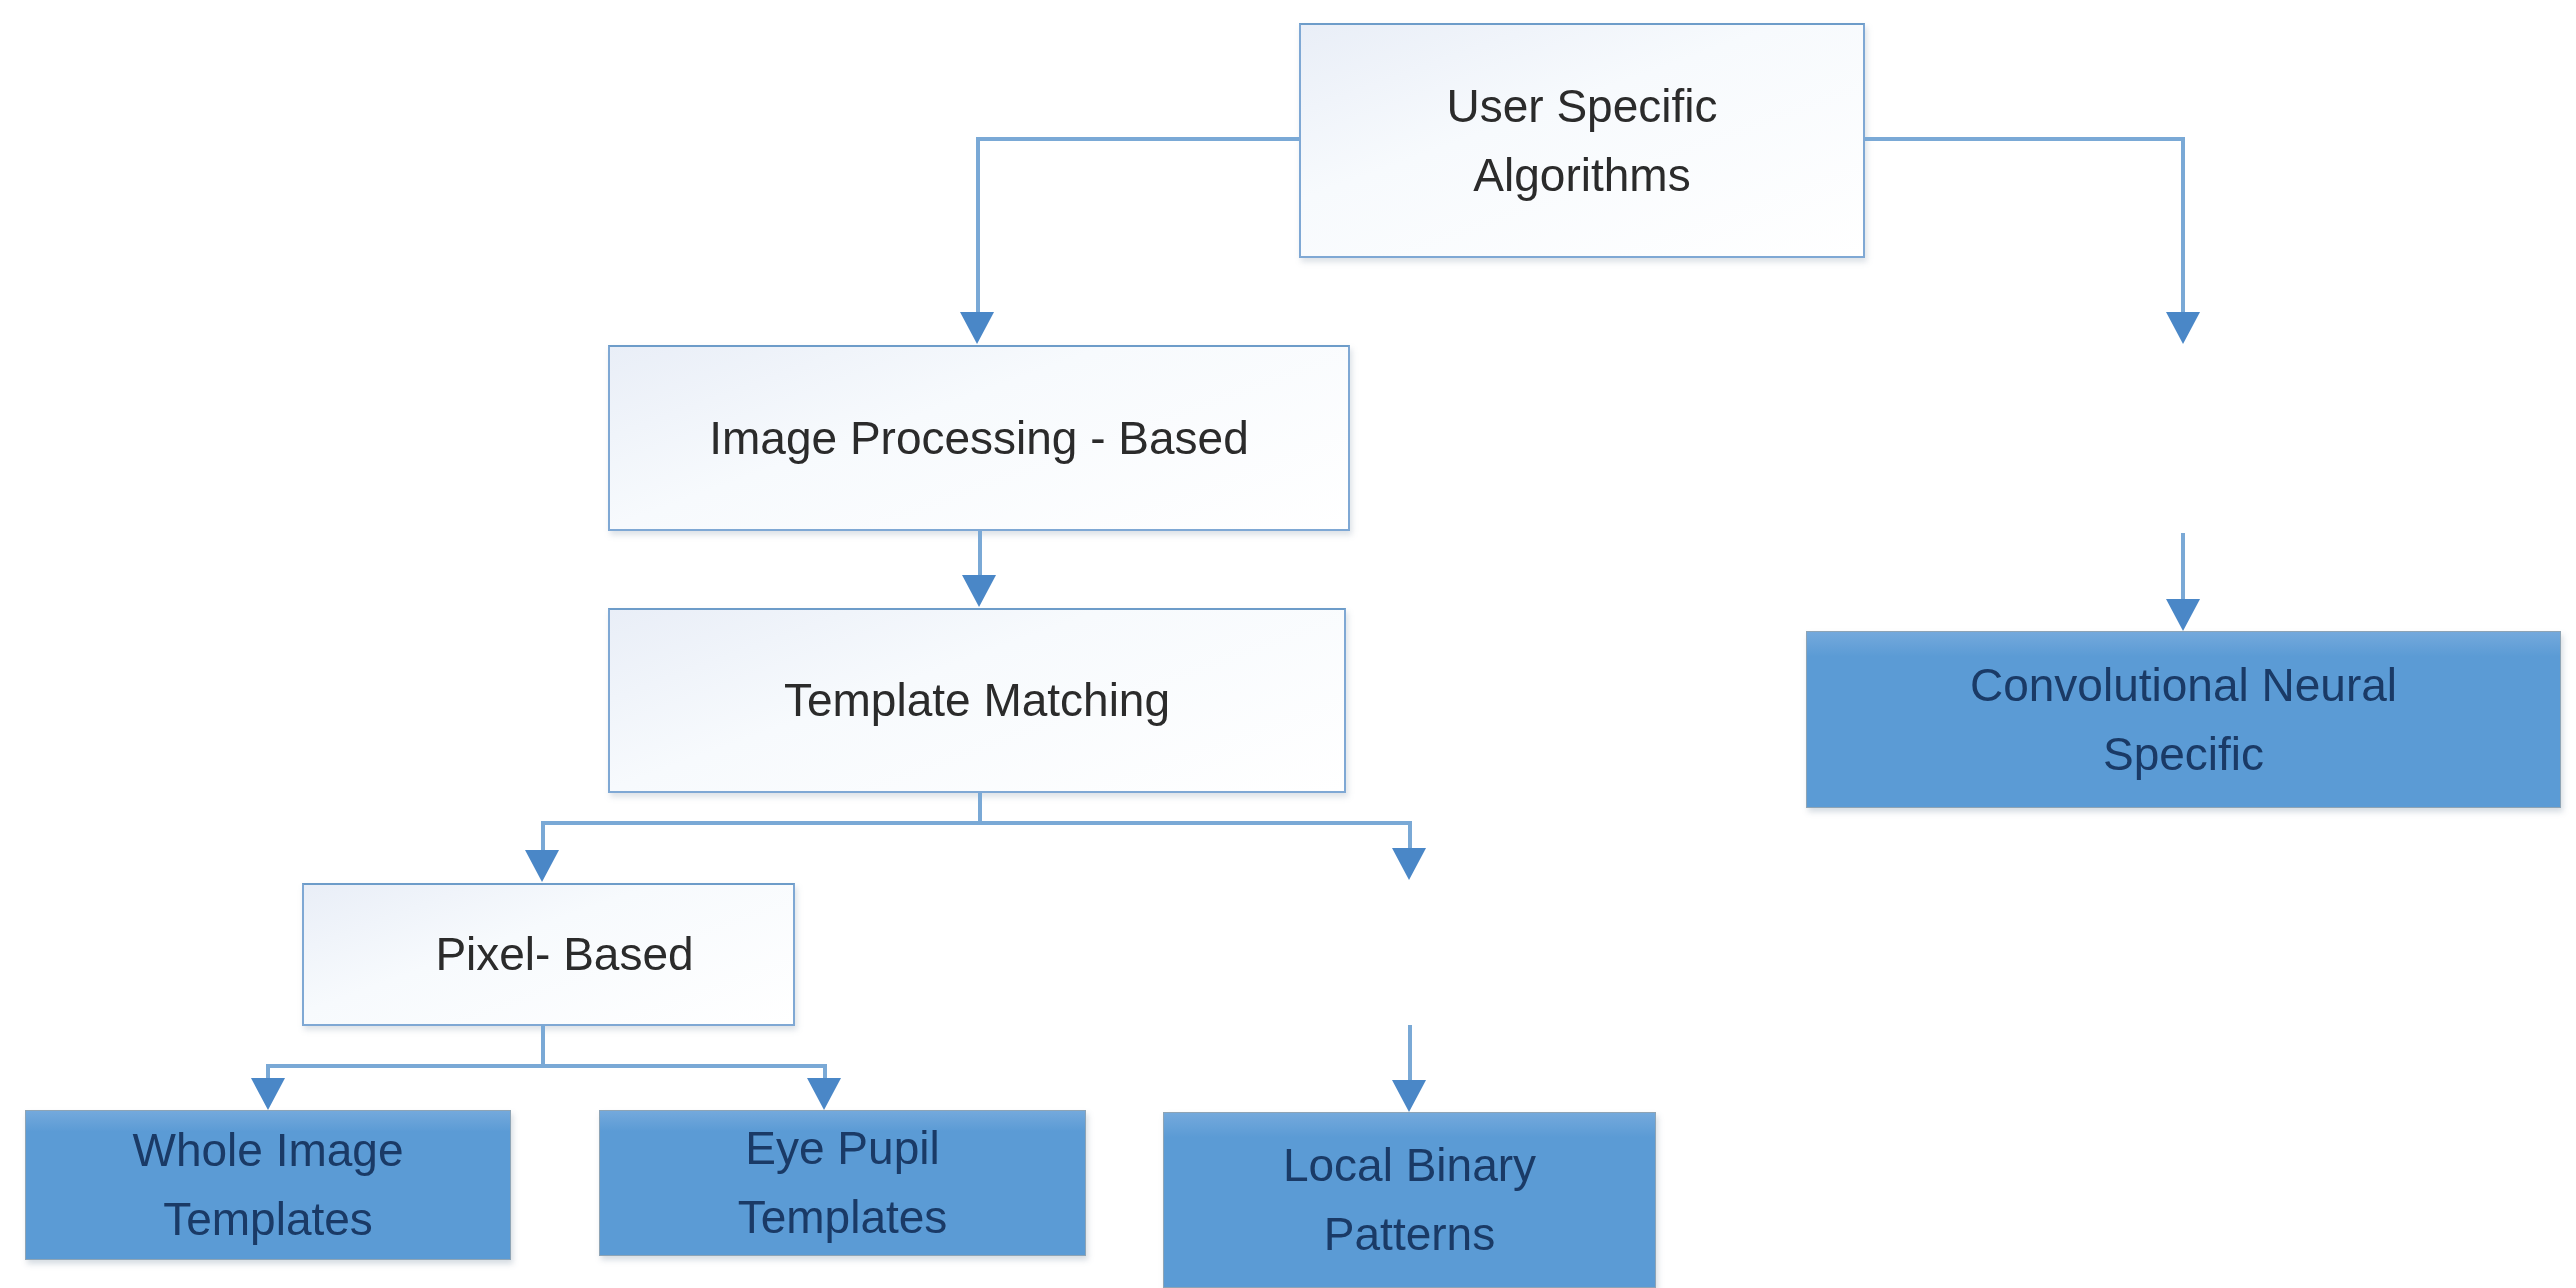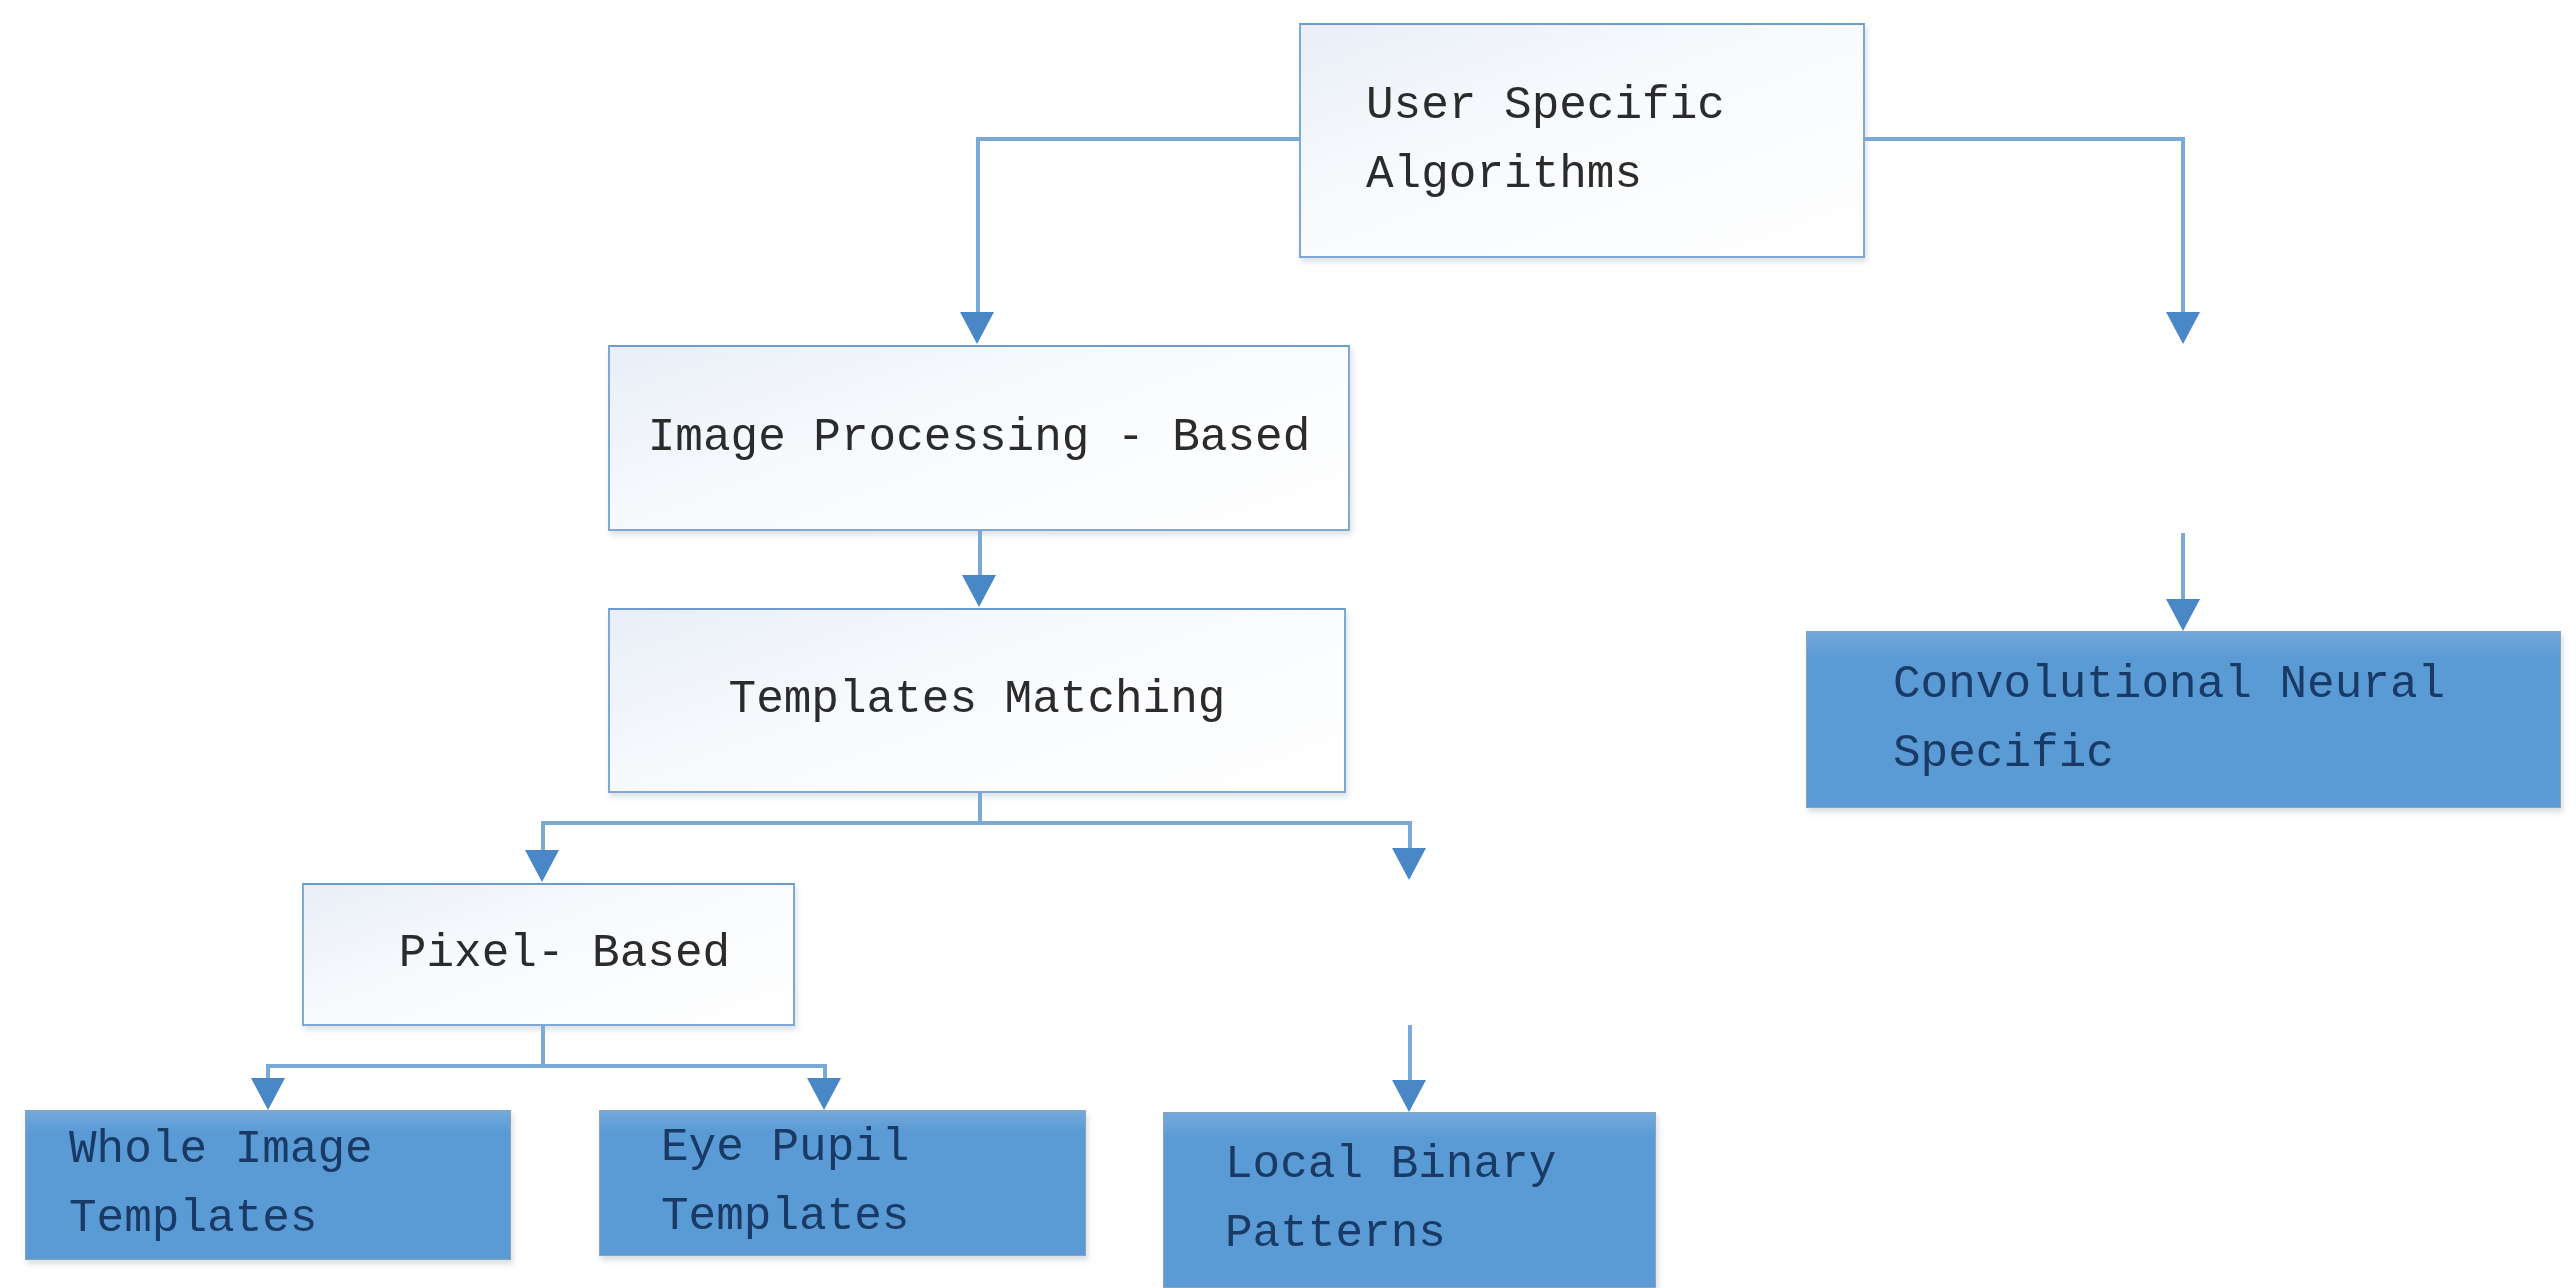--- a/index.html
+++ b/index.html
@@ -9,25 +9,24 @@
     height: 1288px;
     background: var(--background, #ffffff);
     font-family: "Liberation Sans", "DejaVu Sans", sans-serif;
     overflow: hidden;
   }
   .node {
     position: absolute;
     display: flex;
     align-items: center;
     justify-content: center;
-    text-align: left;
+    text-align: center;
     box-sizing: border-box;
     font-size: 46px;
     line-height: 1.5;
-    font-family: Liberation Mono, monospace;
   }
   .node.outline {
     border: 2.2px solid var(--node-border, #7fa8d4);
     border-top-color: var(--node-border-top, #6d9cc9);
     background: linear-gradient(160deg, #e9eef7 0%, #f7fafd 40%, #ffffff 100%);
     color: var(--node-text, #2b2b2b);
     box-shadow: 2.2px 3.6px 5.8px rgba(120, 140, 160, 0.25);
   }
   .node.filled {
     border: 1.4px solid var(--leaf-border, #8ea4b5);
@@ -59,21 +58,21 @@
   <div class="node outline" style="left:1299px; top:23px; width:566px; height:235px; padding:0 65px;">
     <span class="label">User Specific Algorithms</span>
   </div>
 
   <div class="node outline" style="left:608px; top:345px; width:742px; height:186px;">
     <span class="label">Image Processing - Based</span>
   </div>
 
 
   <div class="node outline" style="left:608px; top:608px; width:738px; height:185px;">
-    <span class="label">Templates Matching</span>
+    <span class="label">Template Matching</span>
   </div>
 
   <div class="node filled" style="left:1806px; top:631px; width:755px; height:177px; padding:0 86px;">
     <span class="label">Convolutional Neural Specific</span>
   </div>
 
   <div class="node outline" style="left:302px; top:883px; width:493px; height:143px;padding-left:32px;">
     <span class="label">Pixel- Based</span>
   </div>
 

